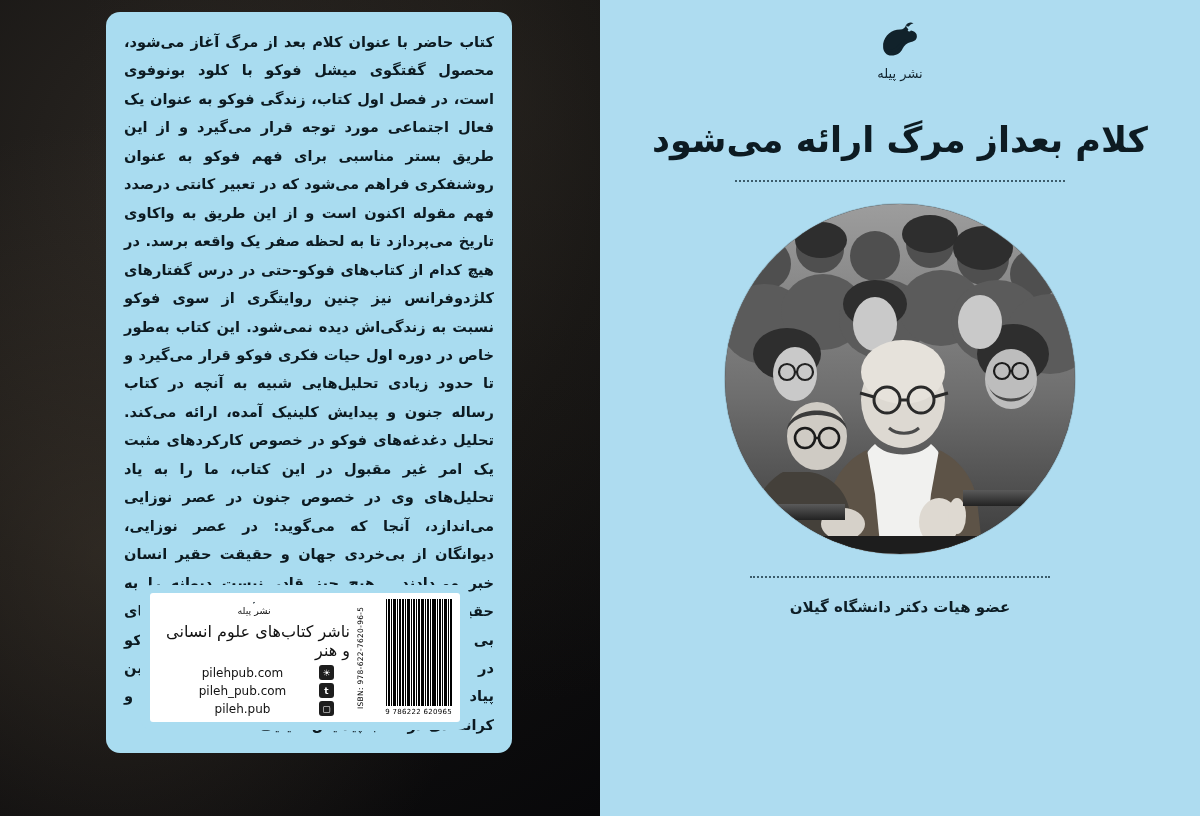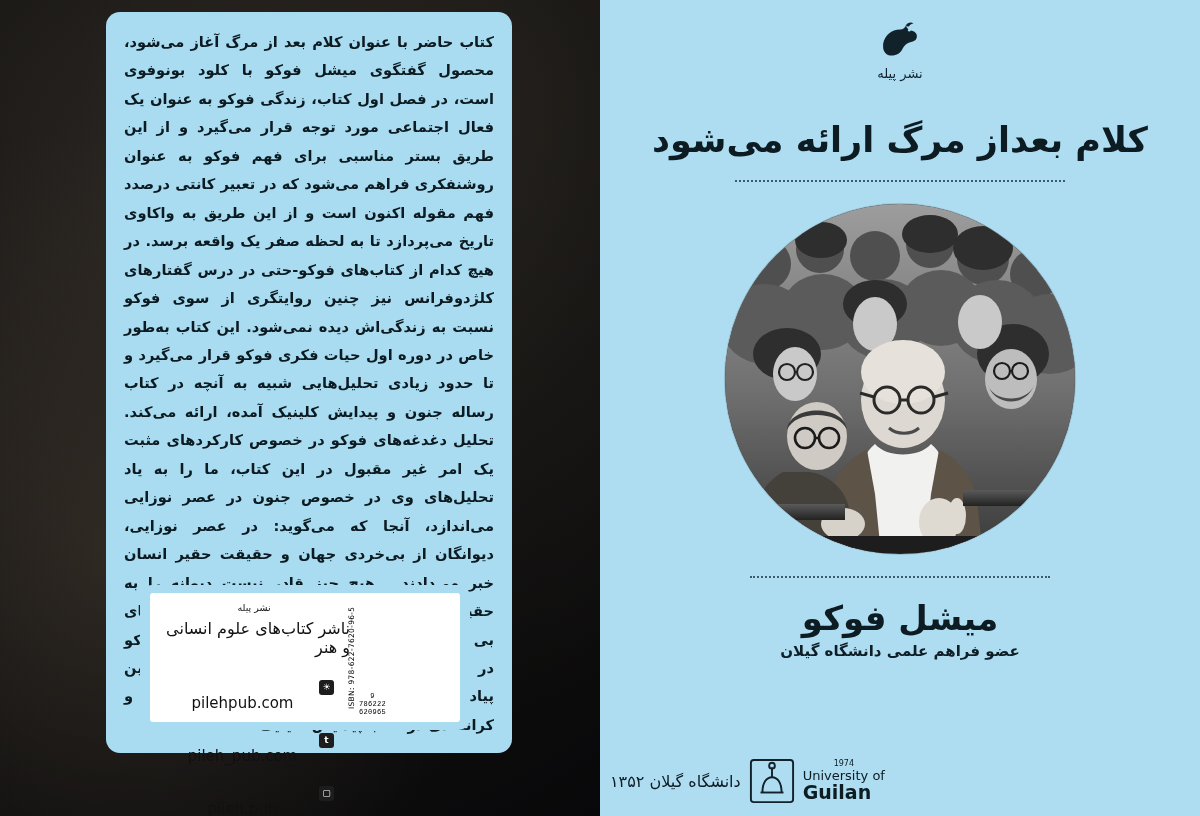--- a/index.html
+++ b/index.html
@@ -226,35 +226,34 @@
   .social-ico {
     width: 15px; height: 15px;
     border-radius: 3px;
     display: flex; align-items: center; justify-content: center;
     color: #fff; font-size: 9px; font-weight: bold;
     flex: 0 0 auto;
   }
   .ico-web { background: #1d1d1d; }
   .ico-tw  { background: #1d1d1d; }
   .ico-ig  { background: #1d1d1d; }
-  .social-handle { font-size: 15px; color: #111; direction: ltr; flex: 1; text-align: center; margin-top: 32px; }
+  .social-handle { font-size: 12px; color: #111; direction: ltr; flex: 1; text-align: center; }
 
   .isbn-right {
     width: 96px;
     display: flex;
     flex-direction: row;
     align-items: stretch;
     gap: 3px;
   }
   .barcode {
     flex: 1;
     display: flex;
-    flex-direction: row;
-    align-items: flex-end;
-    font-family: Liberation Mono, monospace;
+    flex-direction: column;
+    align-items: flex-start;
   }
   .bars { flex: 1; display: flex; flex-direction: row; align-items: stretch; gap: 1px; }
   .bars i { display: block; background: #000; }
   .barcode-num {
     font-size: 7px; color: #000; text-align: center; margin-top: 2px;
     direction: ltr; letter-spacing: .3px;
   }
   .isbn-vert {
     writing-mode: vertical-rl;
     transform: rotate(180deg);
@@ -387,39 +386,23 @@
         <rect x="0" y="300" width="120" height="16" fill="url(#deskG)"></rect>
         <rect x="238" y="286" width="112" height="16" fill="url(#deskG)"></rect>
         <rect x="0" y="332" width="350" height="18" fill="#1d1d1d"></rect>
         <path d="M0 310h40v42H0z" fill="#2b2b2b"></path>
       </svg>
     </div>
 
     <div class="divider-dotted lower" style="margin-top:22px"></div>
 
     <div class="author-block">
-      <div class="author-name">میشل فوکو</div>
-      <div class="affiliation-line">عضو فراهم علمی دانشگاه گیلان</div>
+      <div class="affiliation-line">عضو هیات دکتر دانشگاه گیلان</div>
     </div>
 
-    <div class="university-badge">
-      <div class="uni-en">
-        <span class="uni-year">1974</span>
-        <span class="uni-l1">University of</span>
-        <span class="uni-l2">Guilan</span>
-      </div>
-      <svg class="uni-seal" viewBox="0 0 48 48">
-        <rect x="2" y="2" width="44" height="44" rx="3" fill="none" stroke="#11222b" stroke-width="2"></rect>
-        <path d="M14 36c0-10 4-16 10-16s10 6 10 16" fill="none" stroke="#11222b" stroke-width="2"></path>
-        <path d="M24 20V10" stroke="#11222b" stroke-width="2"></path>
-        <circle cx="24" cy="8" r="3" fill="none" stroke="#11222b" stroke-width="2"></circle>
-        <path d="M12 36h24" stroke="#11222b" stroke-width="2"></path>
-      </svg>
-      <div class="uni-fa">دانشگاه گیلان ۱۳۵۲</div>
-    </div>
   </section>
 
   <section class="back-cover">
 
     <div class="blurb-panel">
       <p class="blurb-text">کتاب حاضر با عنوان کلام بعد از مرگ آغاز می‌شود، محصول گفتگوی میشل فوکو با کلود بونوفوی است، در فصل اول کتاب، زندگی فوکو به عنوان یک فعال اجتماعی مورد توجه قرار می‌گیرد و از این طریق بستر مناسبی برای فهم فوکو به عنوان روشنفکری فراهم می‌شود که در تعبیر کانتی درصدد فهم مقوله اکنون است و از این طریق به واکاوی تاریخ می‌پردازد تا به لحظه صفر یک واقعه برسد. در هیچ کدام از کتاب‌های فوکو-حتی در درس گفتارهای کلژدوفرانس نیز چنین روایتگری از سوی فوکو نسبت به زندگی‌اش دیده نمی‌شود. این کتاب به‌طور خاص در دوره اول حیات فکری فوکو قرار می‌گیرد و تا حدود زیادی تحلیل‌هایی شبیه به آنچه در کتاب رساله جنون و پیدایش کلینیک آمده، ارائه می‌کند. تحلیل دغدغه‌های فوکو در خصوص کارکردهای مثبت یک امر غیر مقبول در این کتاب، ما را به یاد تحلیل‌های وی در خصوص جنون در عصر نوزایی می‌اندازد، آنجا که می‌گوید: در عصر نوزایی، دیوانگان از بی‌خردی جهان و حقیقت حقیر انسان خبر می‌دادند... هیچ چیز قادر نیست دیوانه را به حقیقت، یا خرد برساند...اما با وجود همه گفته‌های بی معنای دیوانه جنون بی معنا نیست. انگاره فوکو در خصوص نوشتن و مرگ در این کتاب، همچنین پیادآور تحلیل‌های وی در خصوص کالبد، مرگ و کرانمندی در کتاب پیدایش کلینیک است.</p>
     </div>
 
     <div class="isbn-panel">
       <div class="isbn-inner">

